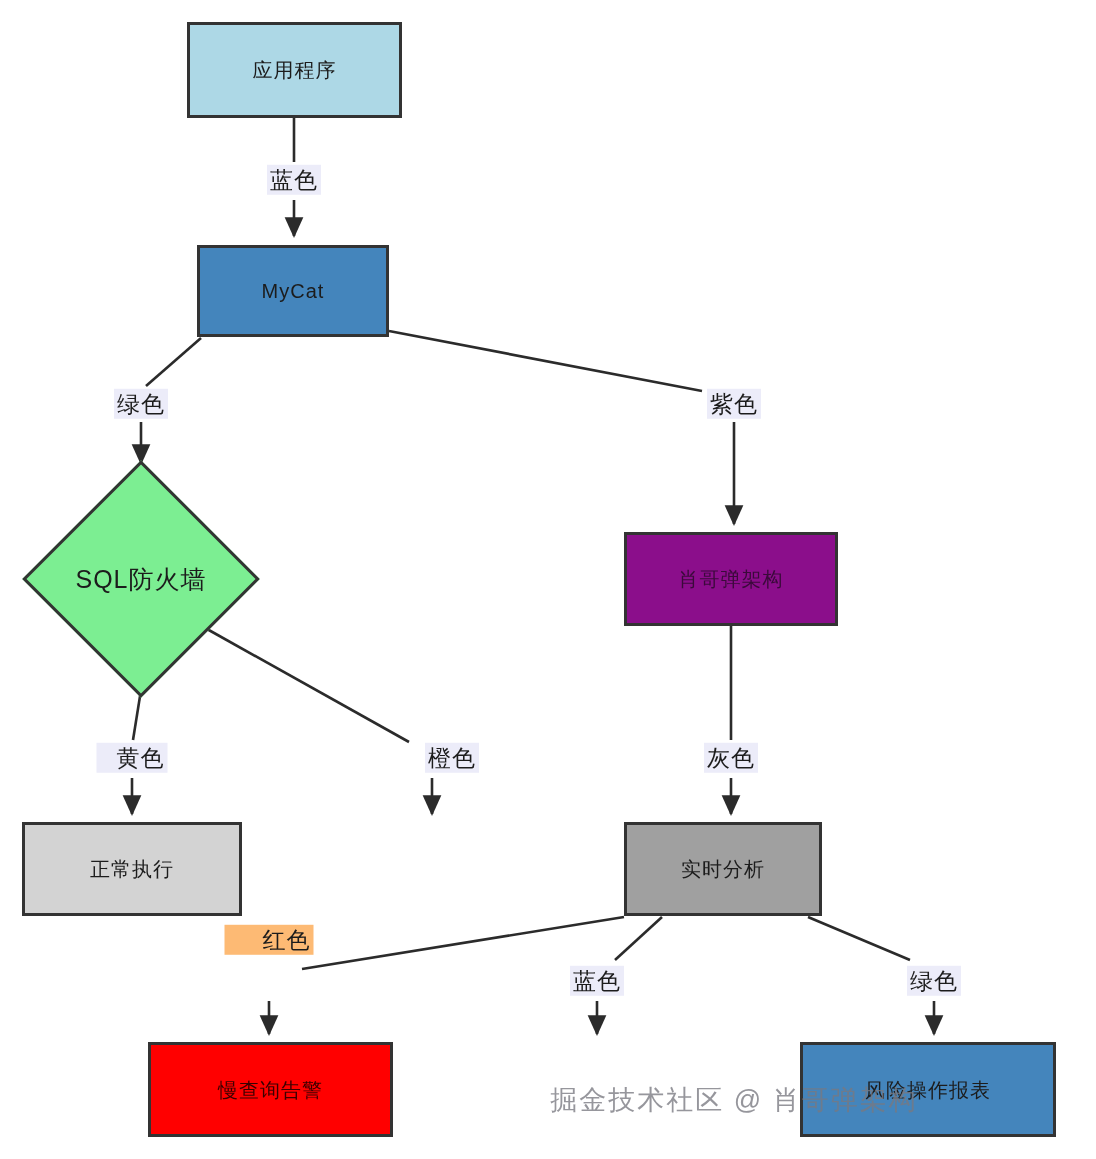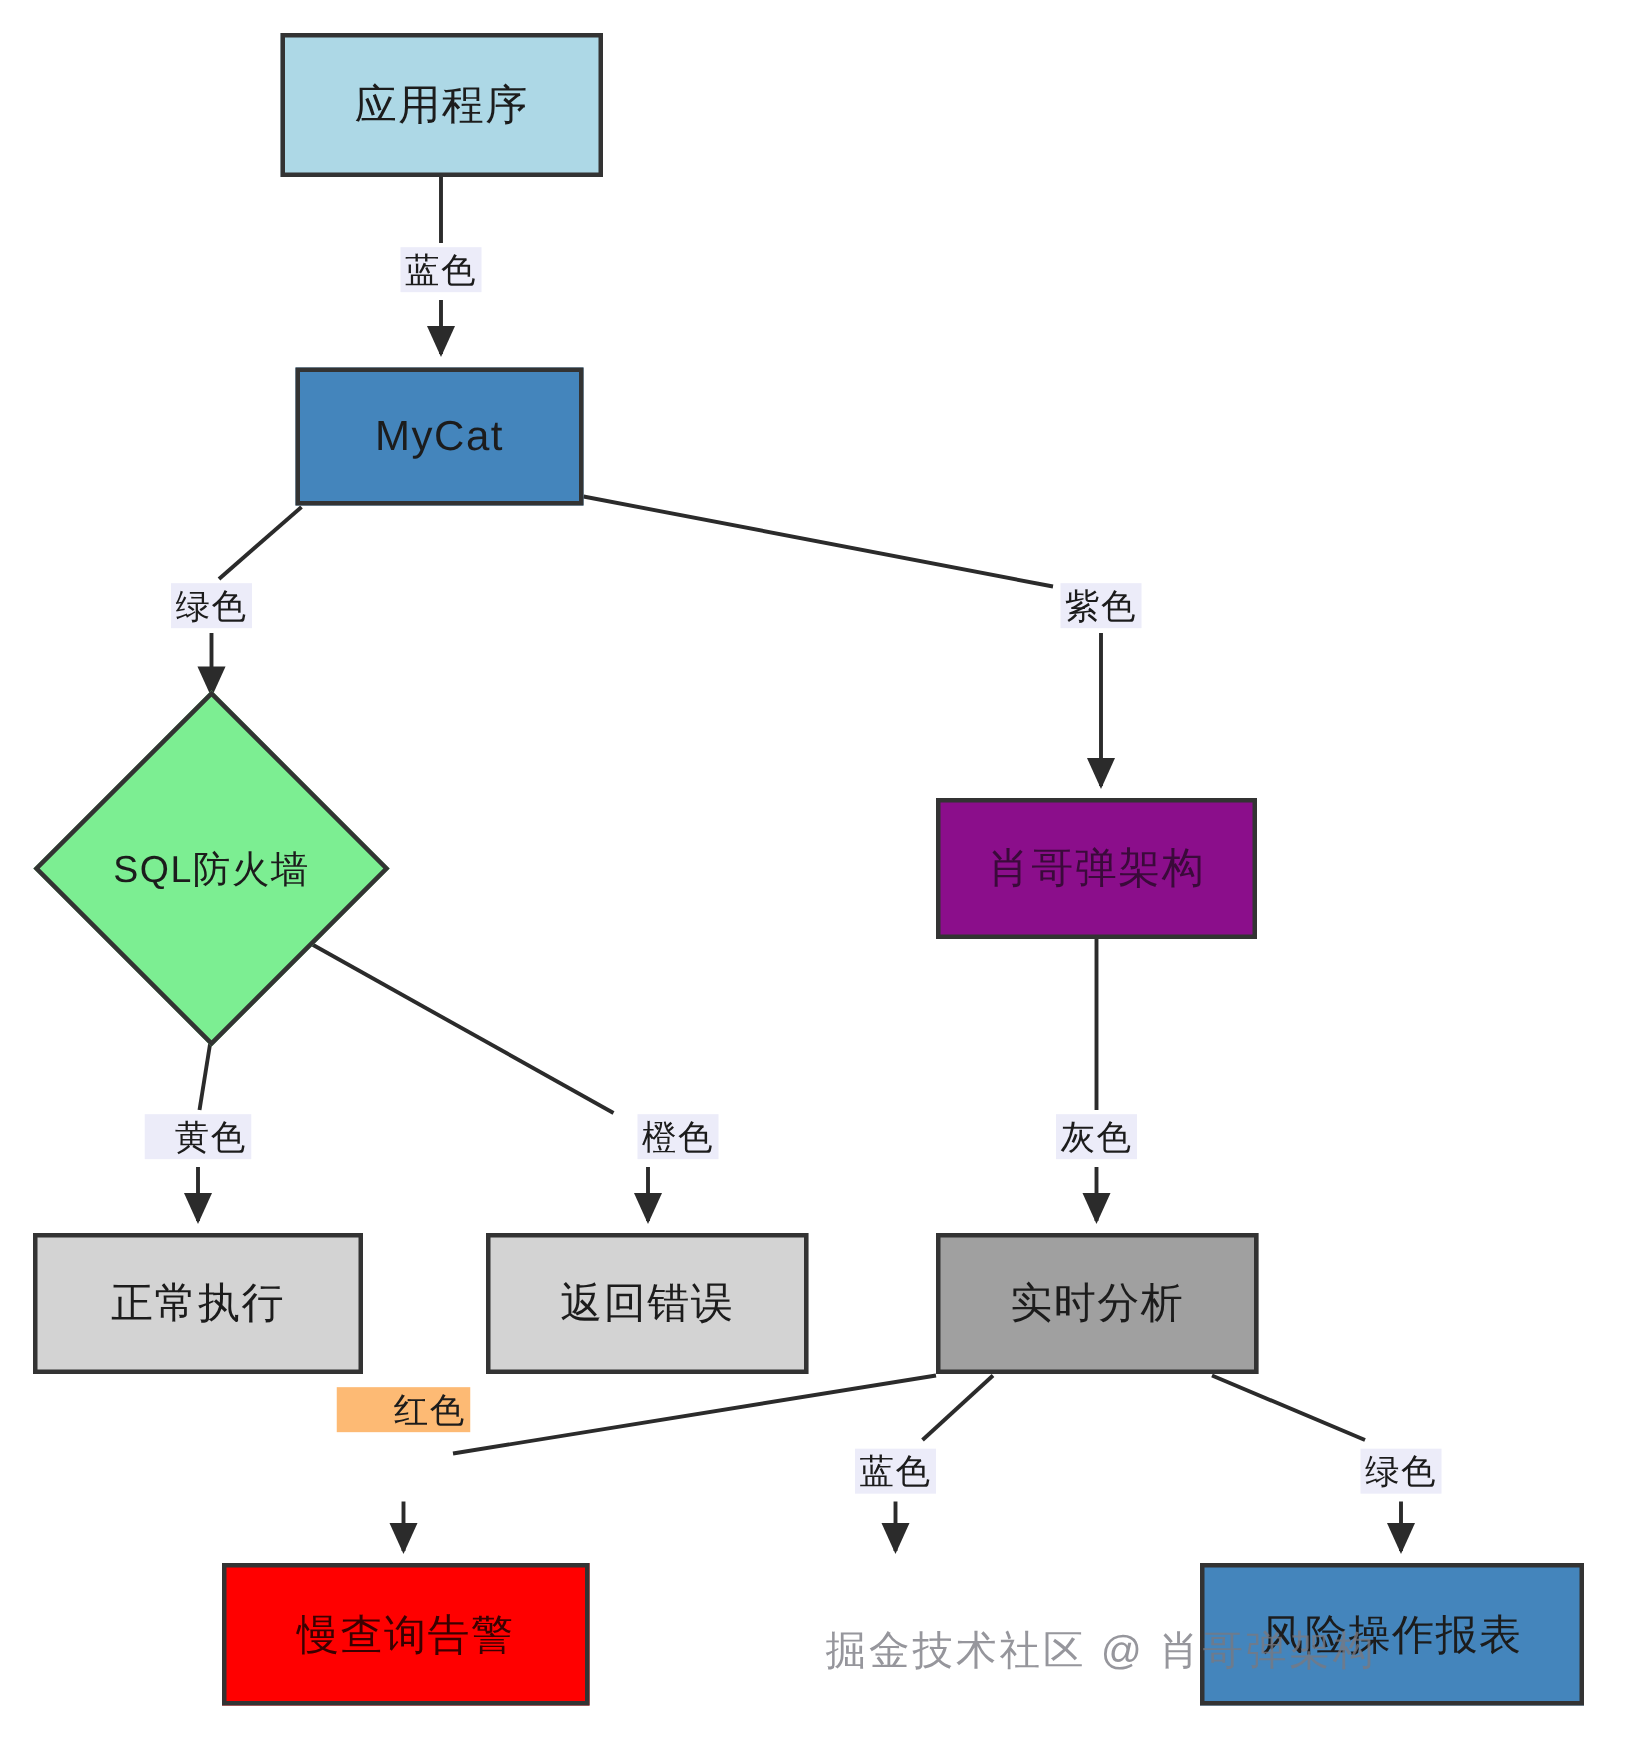--- a/index.html
+++ b/index.html
@@ -25,21 +25,21 @@
     height: 1159px;
   }
   .node {
     position: absolute;
     box-sizing: border-box;
     border: 3px solid #333333;
     display: flex;
     align-items: center;
     justify-content: center;
     text-align: center;
-    font-size: 28px;
+    font-size: 20px;
     color: #1c1c1c;
     letter-spacing: 1px;
     line-height: 1.2;
   }
   .node-label {
     display: block;
   }
   
   .node-diamond {
     position: absolute;
@@ -165,25 +165,22 @@
   </div>
 
   <div class="node" id="node-auditlog" style="left: 624px; top: 532px; width: 214px; height: 94px; background: rgb(139, 14, 139); border-color: rgb(51, 51, 51); color: rgb(58, 10, 58);">
     <span class="node-label">肖哥弹架构</span>
   </div>
 
   <div class="node" id="node-normal" style="left: 22px; top: 822px; width: 220px; height: 94px; background: rgb(211, 211, 211); border-color: rgb(51, 51, 51); color: rgb(28, 28, 28);">
     <span class="node-label">正常执行</span>
   </div>
 
-  <div class="node" id="node-error" style="left: 324px; top: 822px; width: 215px; height: 94px; background: rgb(211, 211, 211); border-color: rgb(51, 51, 51); color: rgb(28, 28, 28);">
-    <span class="node-label">返回错误</span>
-  </div>
-
-  <div class="node" id="node-realtime" style="left: 624px; top: 822px; width: 215px; height: 94px; background: rgb(160, 160, 160); border-color: rgb(51, 51, 51); color: rgb(28, 28, 28);">
+
+  <div class="node" id="node-realtime" style="left: 624px; top: 822px; width: 198px; height: 94px; background: rgb(160, 160, 160); border-color: rgb(51, 51, 51); color: rgb(28, 28, 28);">
     <span class="node-label">实时分析</span>
   </div>
 
   <div class="node" id="node-slowquery" style="left: 148px; top: 1042px; width: 245px; height: 95px; background: rgb(255, 0, 0); border-color: rgb(51, 51, 51); color: rgb(58, 0, 0);">
     <span class="node-label">慢查询告警</span>
   </div>
 
 
   <div class="node" id="node-riskreport" style="left: 800px; top: 1042px; width: 256px; height: 95px; background: rgb(68, 133, 188); border-color: rgb(51, 51, 51); color: rgb(28, 28, 28);">
     <span class="node-label">风险操作报表</span>

